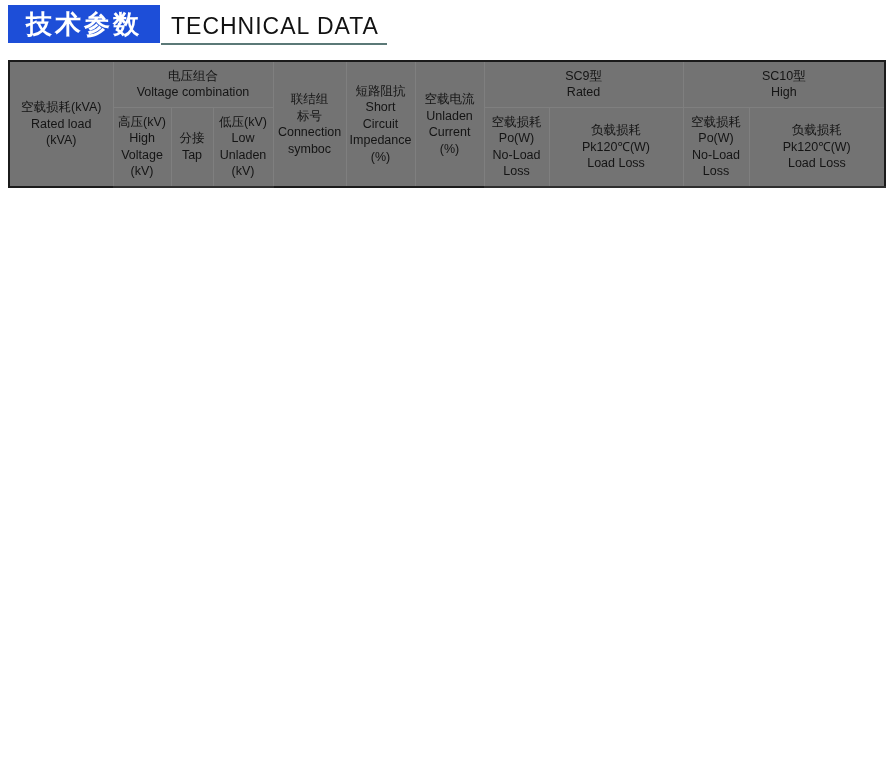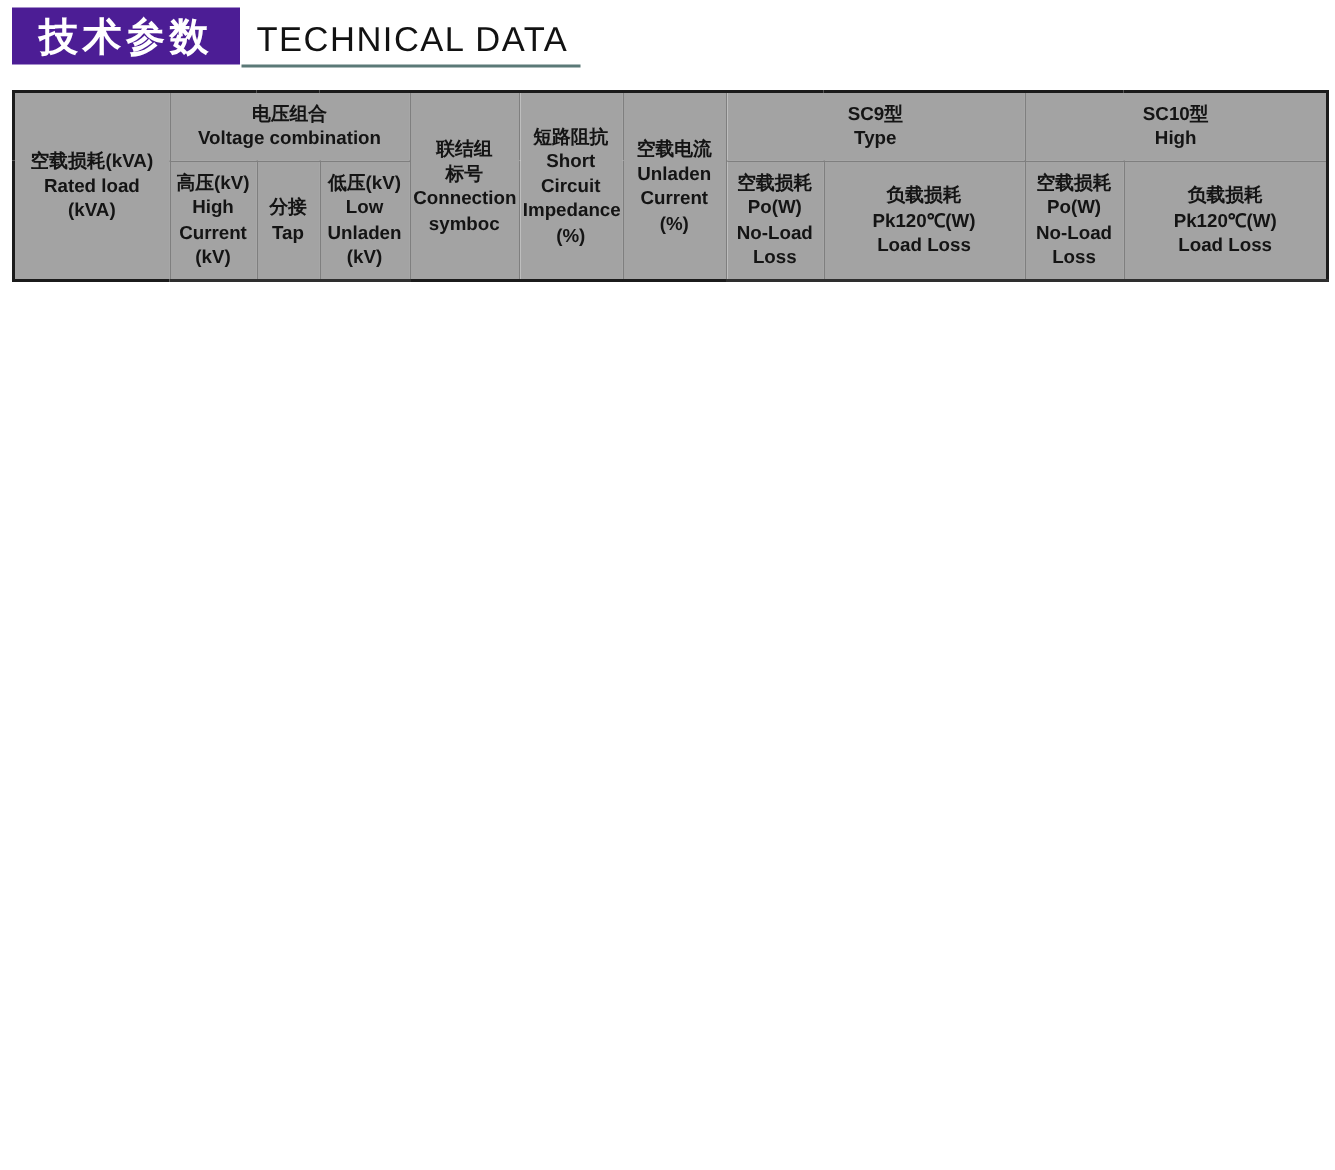--- a/index.html
+++ b/index.html
@@ -2,41 +2,41 @@
 <html><head>
 <meta charset="utf-8">
 <style>
   html,body{margin:0;padding:0;}
   body{
     width:890px;height:780px;background:#ffffff;position:relative;
     font-family:"Liberation Sans", sans-serif;color:#1a1a1a;
   }
   .badge{
     position:absolute;left:8px;top:5px;width:152px;height:38px;
-    background:#4c1d95;color:#ffffff;font-size:26px;font-weight:bold;
+    background:#1d4ed8;color:#ffffff;font-size:26px;font-weight:bold;
     display:flex;align-items:center;justify-content:center;letter-spacing:3px;
   }
   .title-en{
     position:absolute;left:171px;top:13px;font-size:23px;color:#121212;
     letter-spacing:1px;white-space:nowrap;text-align:center;
   }
   .title-underline{
     position:absolute;left:161px;top:43px;width:226px;height:2px;background:#5b7977;
   }
   .table-wrap{position:absolute;left:8px;top:60px;}
   table{
     border-collapse:collapse;table-layout:fixed;
     width:876px;height:716px;border:2px solid #1b1b1b;
   }
   th,td{
     border:1px solid #7f7f7f;padding:0 2px;text-align:center;vertical-align:middle;
     overflow:hidden;
   }
   th{
-    background:#a3a3a3;font-weight:bold;font-size:12.5px;line-height:1.32;
+    background:#737373;font-weight:normal;font-size:12.5px;line-height:1.32;
     white-space:pre-line;color:#141414;
   }
   thead tr.h1{height:46px;}
   thead tr.h2{height:80px;}
   thead tr.h2 th{border-bottom:2px solid #2e2e2e;}
 </style>
 </head>
 <body>
 
 <div class="badge">技术参数</div>
@@ -72,28 +72,28 @@
         <th rowspan="2">短路阻抗
 Short
 Circuit
 Impedance
 (%)</th>
         <th rowspan="2">空载电流
 Unladen
 Current
 (%)</th>
         <th colspan="2">SC9型
-Type</th>
+Rated</th>
         <th colspan="2">SC10型
 High</th>
       </tr>
       <tr class="h2">
         <th>高压(kV)
 High
-Current
+Voltage
 (kV)</th>
         <th>分接
 Tap</th>
         <th>低压(kV)
 Low
 Unladen
 (kV)</th>
         <th>空载损耗
 Po(W)
 No-Load

